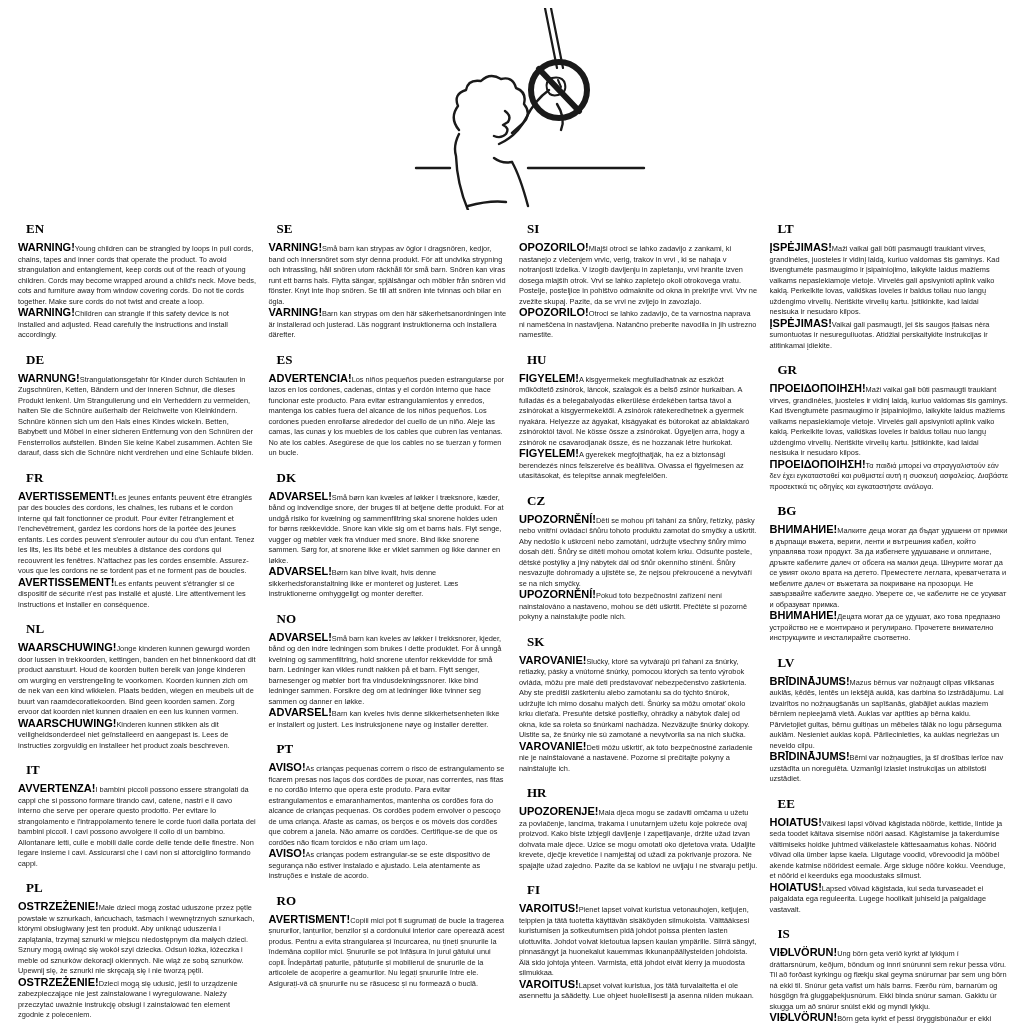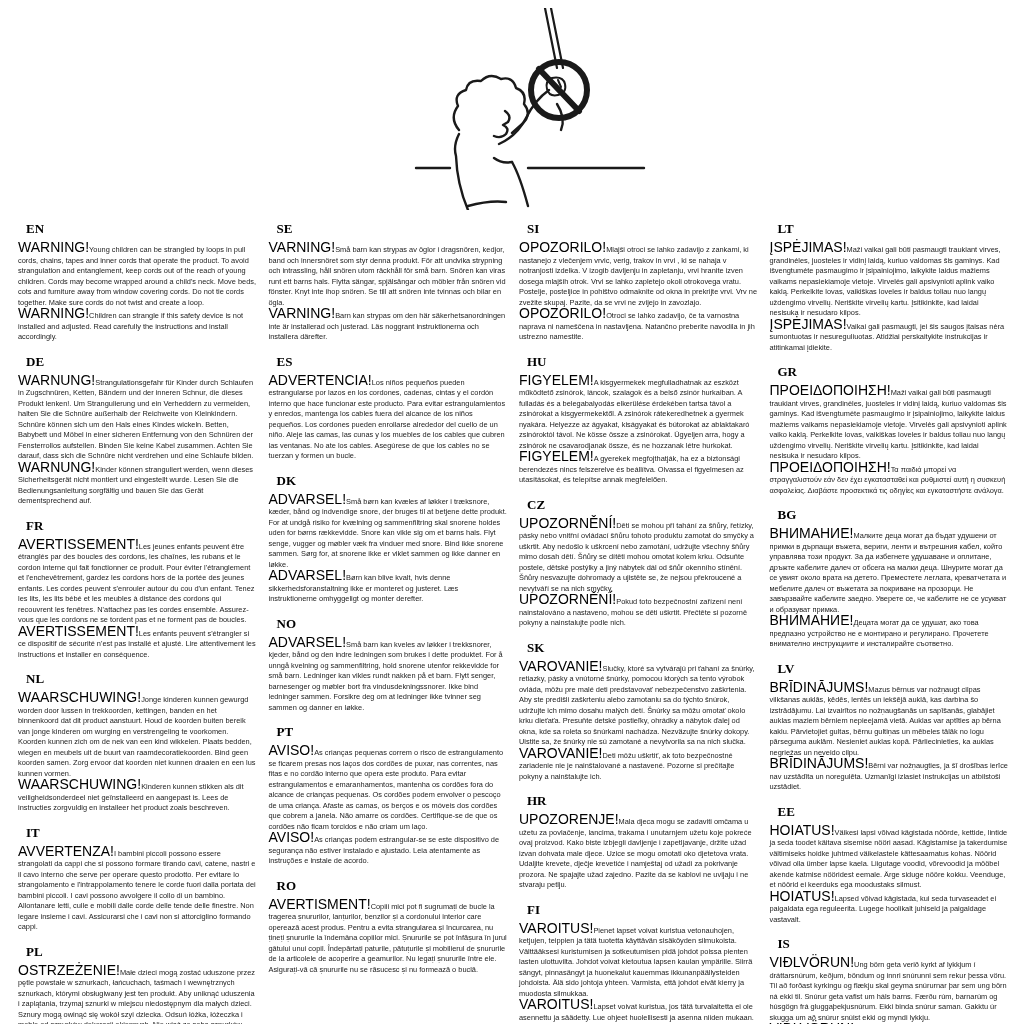--- a/index.html
+++ b/index.html
@@ -34,22 +34,22 @@
     margin:8px;
     font-family:Liberation Serif, serif;
   }
   .warning-para{
     margin:0;
     font-size:7.4px;
     line-height:10.5px;
     color:#1b1b1b;
   }
   .warning-label{
-    font-weight:normal;
-    font-size:14px;
+    font-weight:bold;
+    font-size:11px;
     color:#000;
   }
 </style>
 </head>
 <body>
 
 <div class="page">
 
   <div class="illustration">
     <svg viewBox="0 0 270 202" fill="none" stroke="#1a1a1a" stroke-linecap="round" stroke-linejoin="round">
@@ -95,21 +95,20 @@
   <div class="columns">
     <div class="col">
         <div class="lang-block">
           <div class="lang-code">EN</div>
           <p class="warning-para"><span class="warning-label">WARNING!</span>Young children can be strangled by loops in pull cords, chains, tapes and inner cords that operate the product. To avoid strangulation and entanglement, keep cords out of the reach of young children. Cords may become wrapped around a child's neck. Move beds, cots and furniture away from window covering cords. Do not tie cords together. Make sure cords do not twist and create a loop.</p>
           <p class="warning-para"><span class="warning-label">WARNING!</span>Children can strangle if this safety device is not installed and adjusted. Read carefully the instructions and install accordingly.</p>
         </div>
         <div class="lang-block">
           <div class="lang-code">DE</div>
           <p class="warning-para"><span class="warning-label">WARNUNG!</span>Strangulationsgefahr für Kinder durch Schlaufen in Zugschnüren, Ketten, Bändern und der inneren Schnur, die dieses Produkt lenken!. Um Strangulierung und ein Verheddern zu vermeiden, halten Sie die Schnüre außerhalb der Reichweite von Kleinkindern. Schnüre können sich um den Hals eines Kindes wickeln. Betten, Babybett und Möbel in einer sicheren Entfernung von den Schnüren der Fensterrollos aufstellen. Binden Sie keine Kabel zusammen. Achten Sie darauf, dass sich die Schnüre nicht verdrehen und eine Schlaufe bilden.</p>
-          <p class="warning-para"><span class="warning-label">WARNUNG!</span>Kinder können stranguliert werden, wenn dieses Sicherheitsgerät nicht montiert und eingestellt wurde. Lesen Sie die Bedienungsanleitung sorgfältig und bauen Sie das Gerät dementsprechend auf.</p>
         </div>
         <div class="lang-block">
           <div class="lang-code">FR</div>
           <p class="warning-para"><span class="warning-label">AVERTISSEMENT!</span>Les jeunes enfants peuvent être étranglés par des boucles des cordons, les chaînes, les rubans et le cordon interne qui fait fonctionner ce produit. Pour éviter l'étranglement et l'enchevêtrement, gardez les cordons hors de la portée des jeunes enfants. Les cordes peuvent s'enrouler autour du cou d'un enfant. Tenez les lits, les lits bébé et les meubles à distance des cordons qui recouvrent les fenêtres. N'attachez pas les cordes ensemble. Assurez-vous que les cordons ne se tordent pas et ne forment pas de boucles.</p>
           <p class="warning-para"><span class="warning-label">AVERTISSEMENT!</span>Les enfants peuvent s'étrangler si ce dispositif de sécurité n'est pas installé et ajusté. Lire attentivement les instructions et installer en conséquence.</p>
         </div>
         <div class="lang-block">
           <div class="lang-code">NL</div>
           <p class="warning-para"><span class="warning-label">WAARSCHUWING!</span>Jonge kinderen kunnen gewurgd worden door lussen in trekkoorden, kettingen, banden en het binnenkoord dat dit product aanstuurt. Houd de koorden buiten bereik van jonge kinderen om wurging en verstrengeling te voorkomen. Koorden kunnen zich om de nek van een kind wikkelen. Plaats bedden, wiegen en meubels uit de buurt van raamdecoratiekoorden. Bind geen koorden samen. Zorg ervoor dat koorden niet kunnen draaien en een lus kunnen vormen.</p>
           <p class="warning-para"><span class="warning-label">WAARSCHUWING!</span>Kinderen kunnen stikken als dit veiligheidsonderdeel niet geïnstalleerd en aangepast is. Lees de instructies zorgvuldig en installeer het product zoals beschreven.</p>
@@ -135,20 +134,21 @@
           <p class="warning-para"><span class="warning-label">ADVERTENCIA!</span>Los niños pequeños pueden estrangularse por lazos en los cordones, cadenas, cintas y el cordón interno que hace funcionar este producto. Para evitar estrangulamientos y enredos, mantenga los cables fuera del alcance de los niños pequeños. Los cordones pueden enrollarse alrededor del cuello de un niño. Aleje las camas, las cunas y los muebles de los cables que cubren las ventanas. No ate los cables. Asegúrese de que los cables no se tuerzan y formen un bucle.</p>
         </div>
         <div class="lang-block">
           <div class="lang-code">DK</div>
           <p class="warning-para"><span class="warning-label">ADVARSEL!</span>Små børn kan kvæles af løkker i træksnore, kæder, bånd og indvendige snore, der bruges til at betjene dette produkt. For at undgå risiko for kvælning og sammenfiltring skal snorene holdes uden for børns rækkevidde. Snore kan vikle sig om et barns hals. Flyt senge, vugger og møbler væk fra vinduer med snore. Bind ikke snorene sammen. Sørg for, at snorene ikke er viklet sammen og ikke danner en løkke.</p>
           <p class="warning-para"><span class="warning-label">ADVARSEL!</span>Børn kan blive kvalt, hvis denne sikkerhedsforanstaltning ikke er monteret og justeret. Læs instruktionerne omhyggeligt og monter derefter.</p>
         </div>
         <div class="lang-block">
           <div class="lang-code">NO</div>
           <p class="warning-para"><span class="warning-label">ADVARSEL!</span>Små barn kan kveles av løkker i trekksnorer, kjeder, bånd og den indre ledningen som brukes i dette produktet. For å unngå kvelning og sammenfiltring, hold snorene utenfor rekkevidde for små barn. Ledninger kan vikles rundt nakken på et barn. Flytt senger, barnesenger og møbler bort fra vindusdekningssnorer. Ikke bind ledninger sammen. Forsikre deg om at ledninger ikke tvinner seg sammen og danner en løkke.</p>
+          <p class="warning-para"><span class="warning-label">ADVARSEL!</span>Barn kan kveles hvis denne sikkerhetsenheten ikke er installert og justert. Les instruksjonene nøye og installer deretter.</p>
         </div>
         <div class="lang-block">
           <div class="lang-code">PT</div>
           <p class="warning-para"><span class="warning-label">AVISO!</span>As crianças pequenas correm o risco de estrangulamento se ficarem presas nos laços dos cordões de puxar, nas correntes, nas fitas e no cordão interno que opera este produto. Para evitar estrangulamentos e emaranhamentos, mantenha os cordões fora do alcance de crianças pequenas. Os cordões podem envolver o pescoço de uma criança. Afaste as camas, os berços e os móveis dos cordões que cobrem a janela. Não amarre os cordões. Certifique-se de que os cordões não ficam torcidos e não criam um laço.</p>
           <p class="warning-para"><span class="warning-label">AVISO!</span>As crianças podem estrangular-se se este dispositivo de segurança não estiver instalado e ajustado. Leia atentamente as instruções e instale de acordo.</p>
         </div>
         <div class="lang-block">
           <div class="lang-code">RO</div>
           <p class="warning-para"><span class="warning-label">AVERTISMENT!</span>Copiii mici pot fi sugrumați de bucle la tragerea șnururilor, lanțurilor, benzilor și a cordonului interior care operează acest produs. Pentru a evita strangularea și încurcarea, nu țineți șnururile la îndemâna copiilor mici. Șnururile se pot înfășura în jurul gâtului unui copil. Îndepărtați paturile, pătuțurile și mobilierul de șnururile de la articolele de acoperire a geamurilor. Nu legați șnururile între ele. Asigurați-vă că șnururile nu se răsucesc și nu formează o buclă.</p>
         </div>

